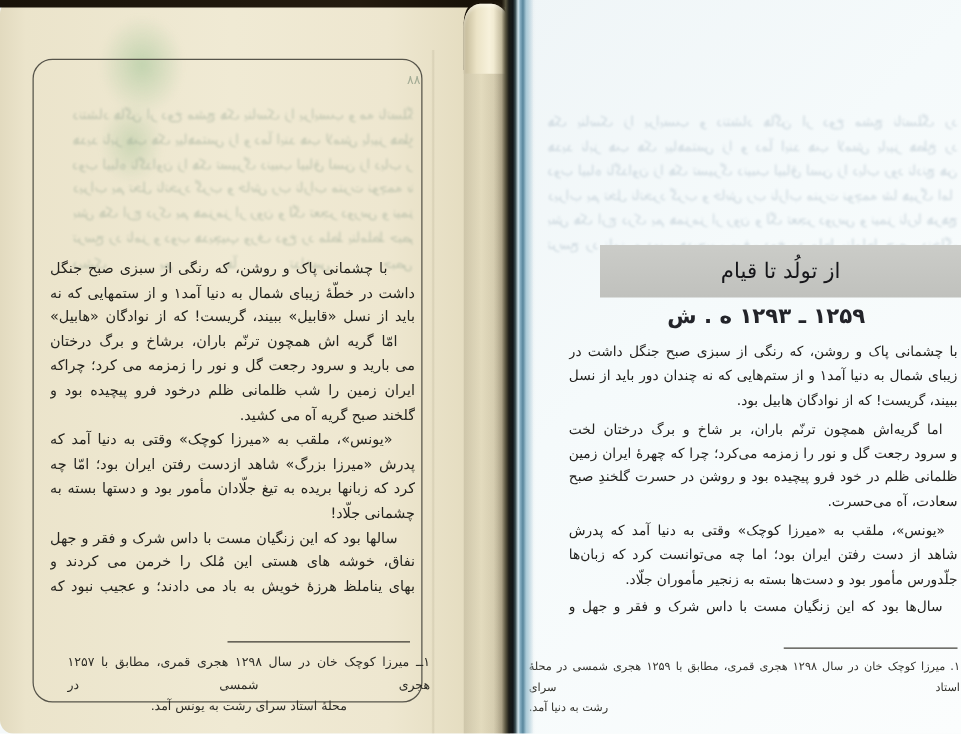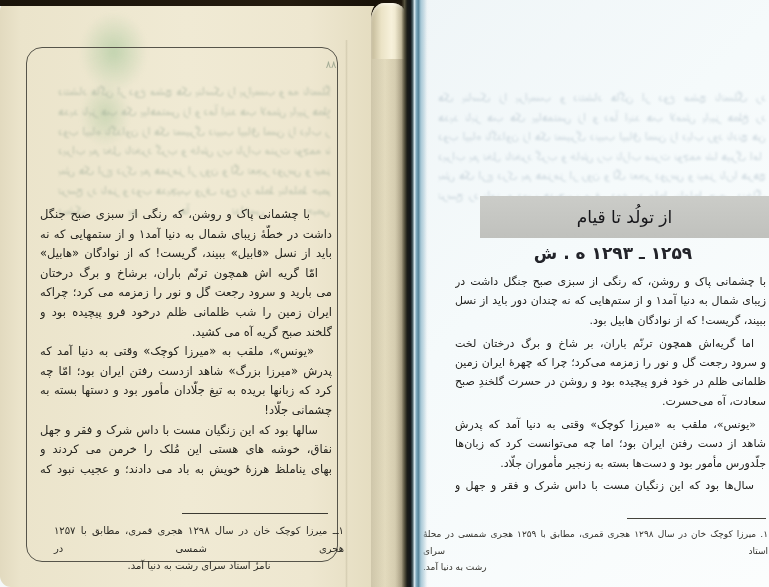--- a/index.html
+++ b/index.html
@@ -124,21 +124,21 @@
       <div class="bl">کرد که زبانها بریده به تیغ جلّادان مأمور بود و دستها بسته به زنجیر</div>
       <div class="bl end">چشمانی جلّاد!</div>
       <div class="bl i14">سالها بود که این زنگیان مست با داس شرک و فقر و جهل و</div>
       <div class="bl">نفاق، خوشه های هستی این مُلک را خرمن می کردند و نابخردانه به</div>
       <div class="bl">بهای یناملظ هرزهٔ خویش به باد می دادند؛ و عجیب نبود که</div>
     </div>
 
     <div class="footnote-rule-left"></div>
     <div class="footnote-left">
       <div class="fl1">۱ــ میرزا کوچک خان در سال ۱۲۹۸ هجری قمری، مطابق با ۱۲۵۷ هجری شمسی در</div>
-      <div class="fl2">نامزٔ استاد سرای رشت به دنیا آمد.</div>
+      <div class="fl2">محلهٔ استاد سرای رشت به یونس آمد.</div>
     </div>
   </div>
 
   <div class="book-gutter"></div>
 
   <div class="page-right">
     <div class="gutter-shade"></div>
 
     <div class="ghost-block-right">
       <div class="ghost-line">هک یناسک زا یرایسب و دنتشاد هاگن ار دوخ مشچ ناتسلگ رد</div>

